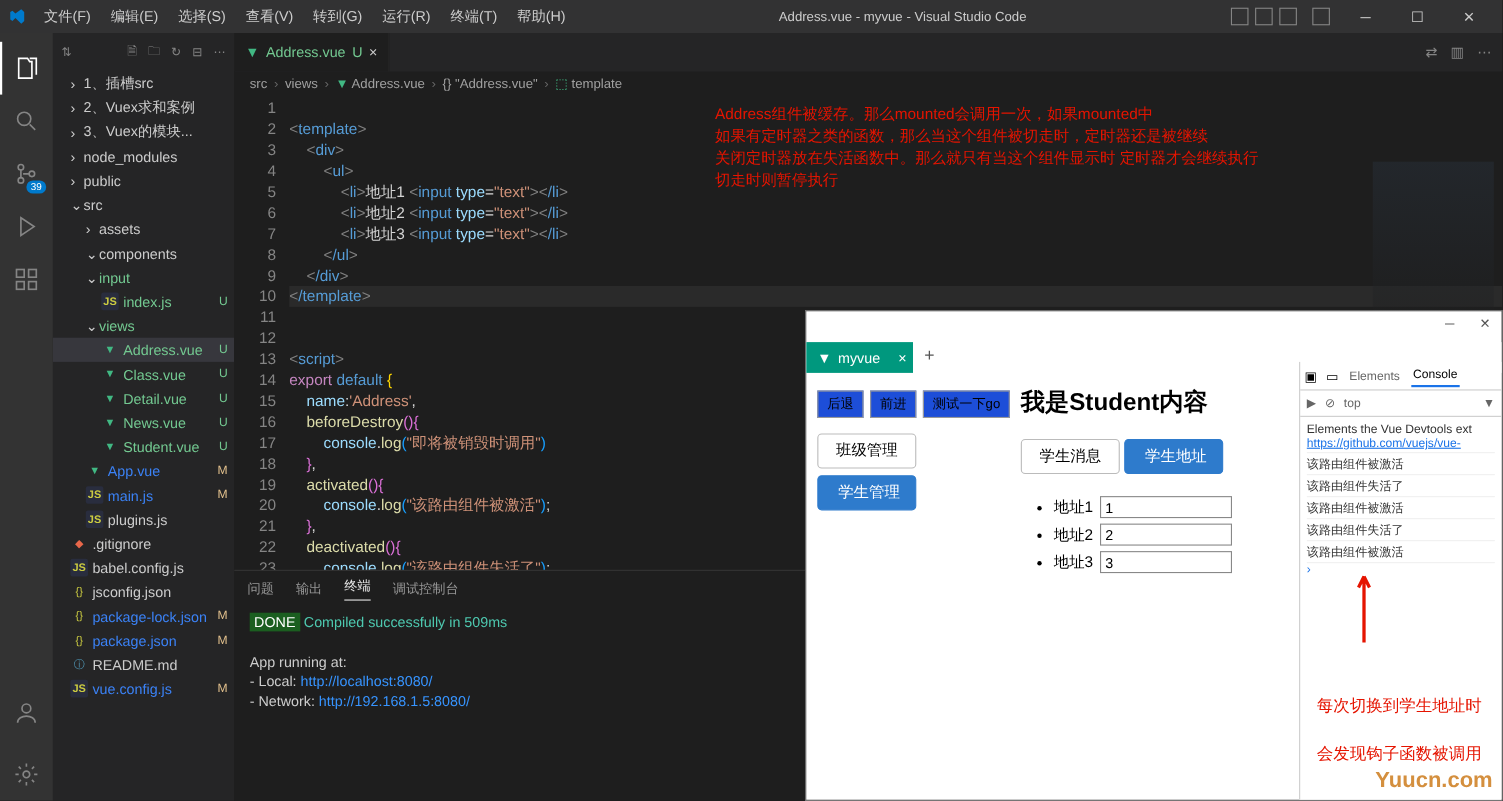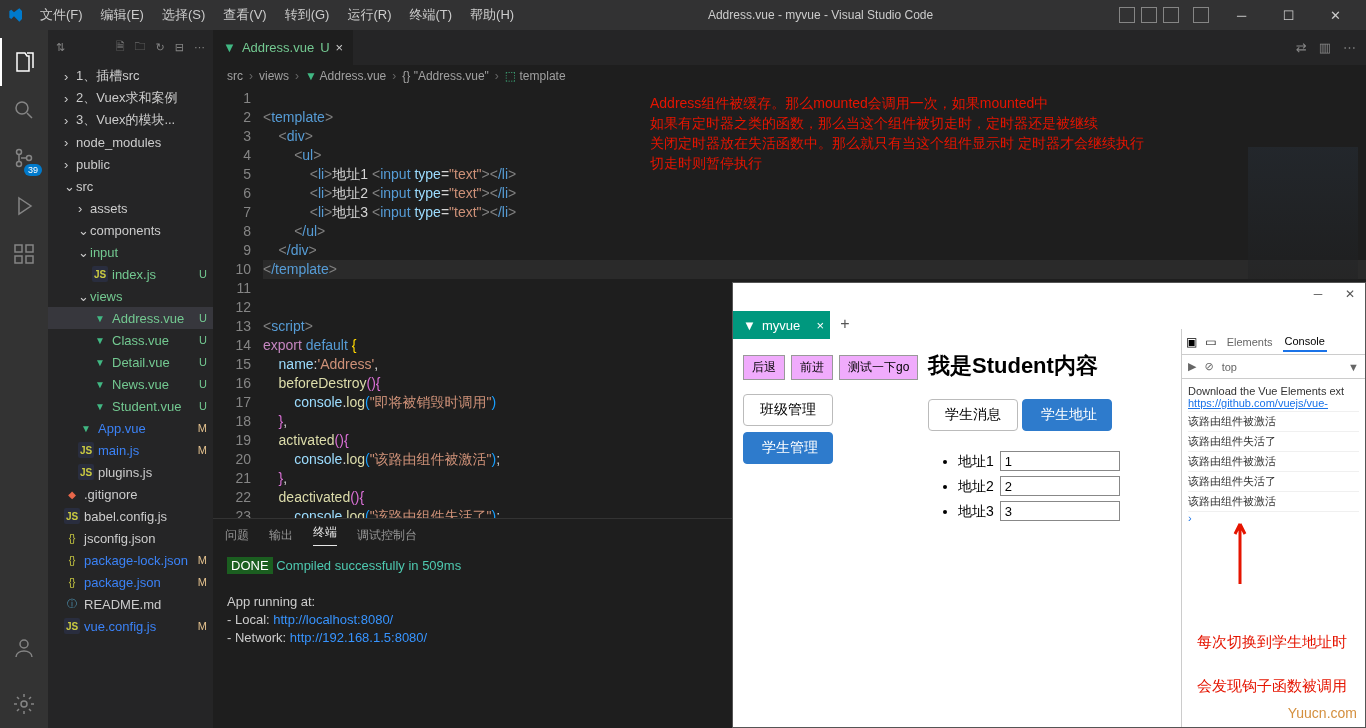--- a/index.html
+++ b/index.html
@@ -71,41 +71,41 @@
 
 .browser { position:absolute; left:732px; top:282px; width:634px; height:446px; background:#fff; border:1px solid #555; display:flex; color:#000; }
 .br-titlebar { position:absolute; top:0; right:0; height:22px; display:flex; gap:2px; }
 .br-title-btn { width:30px; height:22px; text-align:center; color:#555; font-size:12px; line-height:22px; }
 .br-tabs { position:absolute; top:28px; left:0; right:0; height:28px; background:#fff; display:flex; }
 .br-tab { background:#00987e; color:#fff; padding:4px 30px 4px 10px; font-size:13px; display:flex; align-items:center; position:relative; }
 .br-tab-close { position:absolute; right:6px; color:#fff; }
 .br-newtab { padding:4px 10px; color:#555; font-size:16px; }
 .br-left { position:absolute; left:10px; top:72px; width:180px; }
 .br-nav-row { display:flex; gap:6px; margin-bottom:14px; }
-.br-nav-btn { border:1px solid #999; padding:3px 8px; font-size:12px; background:#f0abfc; cursor:pointer; }
+.br-nav-btn { border:1px solid #999; padding:3px 8px; font-size:12px; background:#1d4ed8; cursor:pointer; }
 .br-btn-link { display:block; border:1px solid #bbb; border-radius:4px; padding:6px 14px; margin:6px 0; font-size:14px; width:90px; text-align:center; }
 .br-btn-active { background:#2e7bcc; color:#fff; border-color:#2e7bcc;text-align:right; }
 .br-right { position:absolute; left:195px; top:68px; width:250px; }
 .br-h1 { font-size:22px; font-weight:bold; margin-bottom:12px; }
 .br-tabrow { display:flex; gap:4px; margin-bottom:14px; }
 .br-list { list-style:disc; padding-left:30px; }
 .br-list li { margin:5px 0; font-size:14px; }
 .br-input { border:1px solid #888; width:120px; height:20px; padding:0 4px; font-size:13px; margin-left:6px; }
 
 
 .devtools { position:absolute; right:0; top:46px; bottom:0; width:184px; border-left:1px solid #ccc; background:#fff; font-size:12px; }
 .dt-tabs { height:26px; border-bottom:1px solid #ccc; display:flex; align-items:center; padding:0 4px; gap:8px; }
 .dt-tab { padding:3px 2px; color:#666; font-size:11px; }
 .dt-tab.active { color:#000; border-bottom:2px solid #1a73e8; }
 .dt-toolbar { height:24px; border-bottom:1px solid #ccc; display:flex; align-items:center; padding:0 6px; gap:8px; color:#666; font-size:11px; }
 .dt-body { padding:4px 6px; font-family:Consolas,monospace; font-size:11px; color:#333; }
 .dt-msg { padding:2px 0; border-bottom:1px solid #f0f0f0; }
 .dt-link { color:#1a73e8; text-decoration:underline; }
 .dt-note { position:absolute; right:18px; bottom:30px; color:#e51400; font-size:15px; line-height:22px; }
-.watermark { position:absolute; right:8px; bottom:6px; color:#d48f3e; font-size:14px; font-weight:normal;margin-top:20px; }
+.watermark { position:absolute; right:8px; bottom:6px; color:#d48f3e; font-size:20px; font-weight:bold;margin-top:20px; }
 
 .minimap { position:absolute; right:8px; top:60px; width:110px; height:180px; background:linear-gradient(#2a3440 0%,#1e1e1e 80%); opacity:0.4; }
 
 svg { display:block; }
 </style>
 </head>
 <body>
 
 <div class="titlebar">
   <svg class="logo" viewBox="0 0 24 24">
@@ -466,21 +466,21 @@
       <span class="dt-tab">Elements</span>
       <span class="dt-tab active">Console</span>
     </div>
     <div class="dt-toolbar">
       <span>▶</span>
       <span>⊘</span>
       <span>top</span>
       <span style="margin-left:auto">▼</span>
     </div>
     <div class="dt-body" id="dt-body">
-      <div class="dt-msg"><span>Download the Vue Elements ext</span><br><span class="dt-link">https://github.com/vuejs/vue-</span></div>
+      <div class="dt-msg"><span>Elements the Vue Devtools ext</span><br><span class="dt-link">https://github.com/vuejs/vue-</span></div>
     <div class="dt-msg">该路由组件被激活</div>
         <div class="dt-msg">该路由组件失活了</div>
         <div class="dt-msg">该路由组件被激活</div>
         <div class="dt-msg">该路由组件失活了</div>
         <div class="dt-msg">该路由组件被激活</div>
         <div style="color: rgb(26, 115, 232);">›</div>
       </div>
     <svg style="position:absolute;left:48px;top:190px" width="20" height="70">
         <path d="M10 65 L10 5 L5 15 M10 5 L15 15" stroke="#e51400" stroke-width="3" fill="none"></path>
       </svg>

